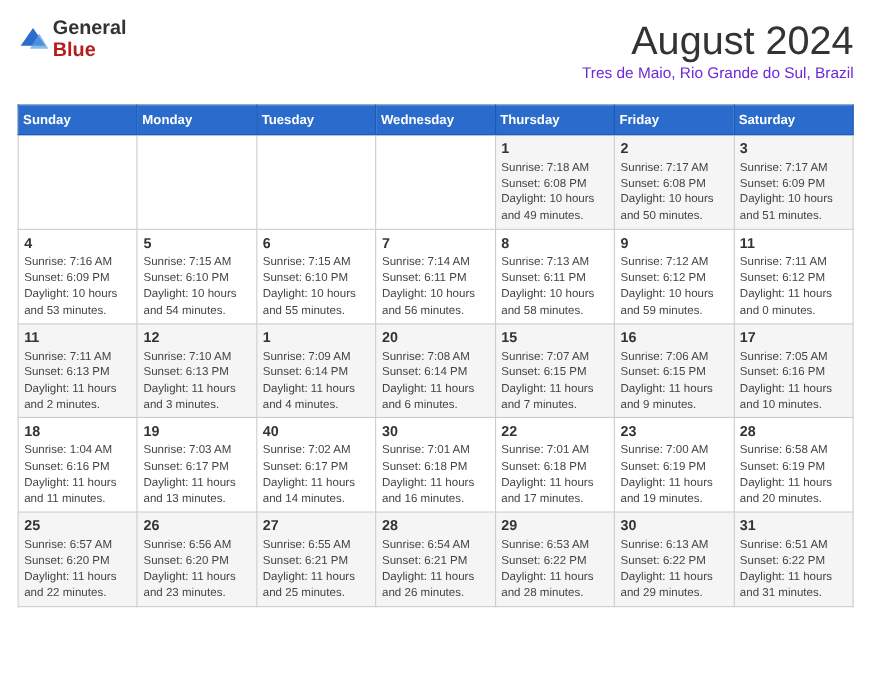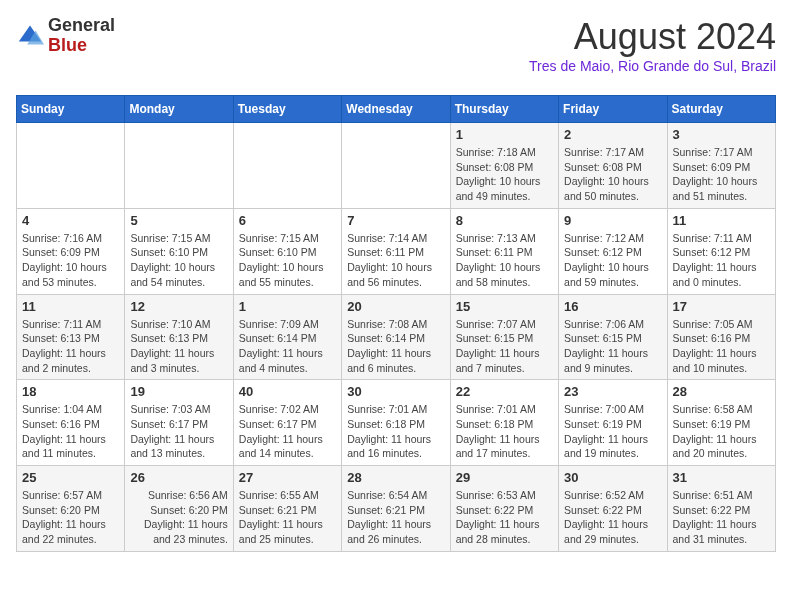--- a/index.html
+++ b/index.html
@@ -304,21 +304,21 @@
       <tr>
         <td>
           <span class="day-number">25</span>
           <div class="day-info" style="white-space: pre-line;">Sunrise: 6:57 AM
 Sunset: 6:20 PM
 Daylight: 11 hours
 and 22 minutes.</div>
         </td>
         <td>
           <span class="day-number">26</span>
-          <div class="day-info" style="white-space: pre-line; text-align: right;">Sunrise: 6:56 AM
+          <div class="day-info" style="white-space: pre-line;">Sunrise: 6:56 AM
 Sunset: 6:20 PM
 Daylight: 11 hours
 and 23 minutes.</div>
         </td>
         <td>
           <span class="day-number">27</span>
           <div class="day-info" style="white-space: pre-line;">Sunrise: 6:55 AM
 Sunset: 6:21 PM
 Daylight: 11 hours
 and 25 minutes.</div>
@@ -332,21 +332,21 @@
         </td>
         <td>
           <span class="day-number">29</span>
           <div class="day-info" style="white-space: pre-line;">Sunrise: 6:53 AM
 Sunset: 6:22 PM
 Daylight: 11 hours
 and 28 minutes.</div>
         </td>
         <td>
           <span class="day-number">30</span>
-          <div class="day-info" style="white-space: pre-line;">Sunrise: 6:52 AM
+          <div class="day-info" style="white-space: pre-line;">Sunrise: 6:13 AM
 Sunset: 6:22 PM
 Daylight: 11 hours
 and 29 minutes.</div>
         </td>
         <td>
           <span class="day-number">31</span>
           <div class="day-info" style="white-space: pre-line;">Sunrise: 6:51 AM
 Sunset: 6:22 PM
 Daylight: 11 hours
 and 31 minutes.</div>

